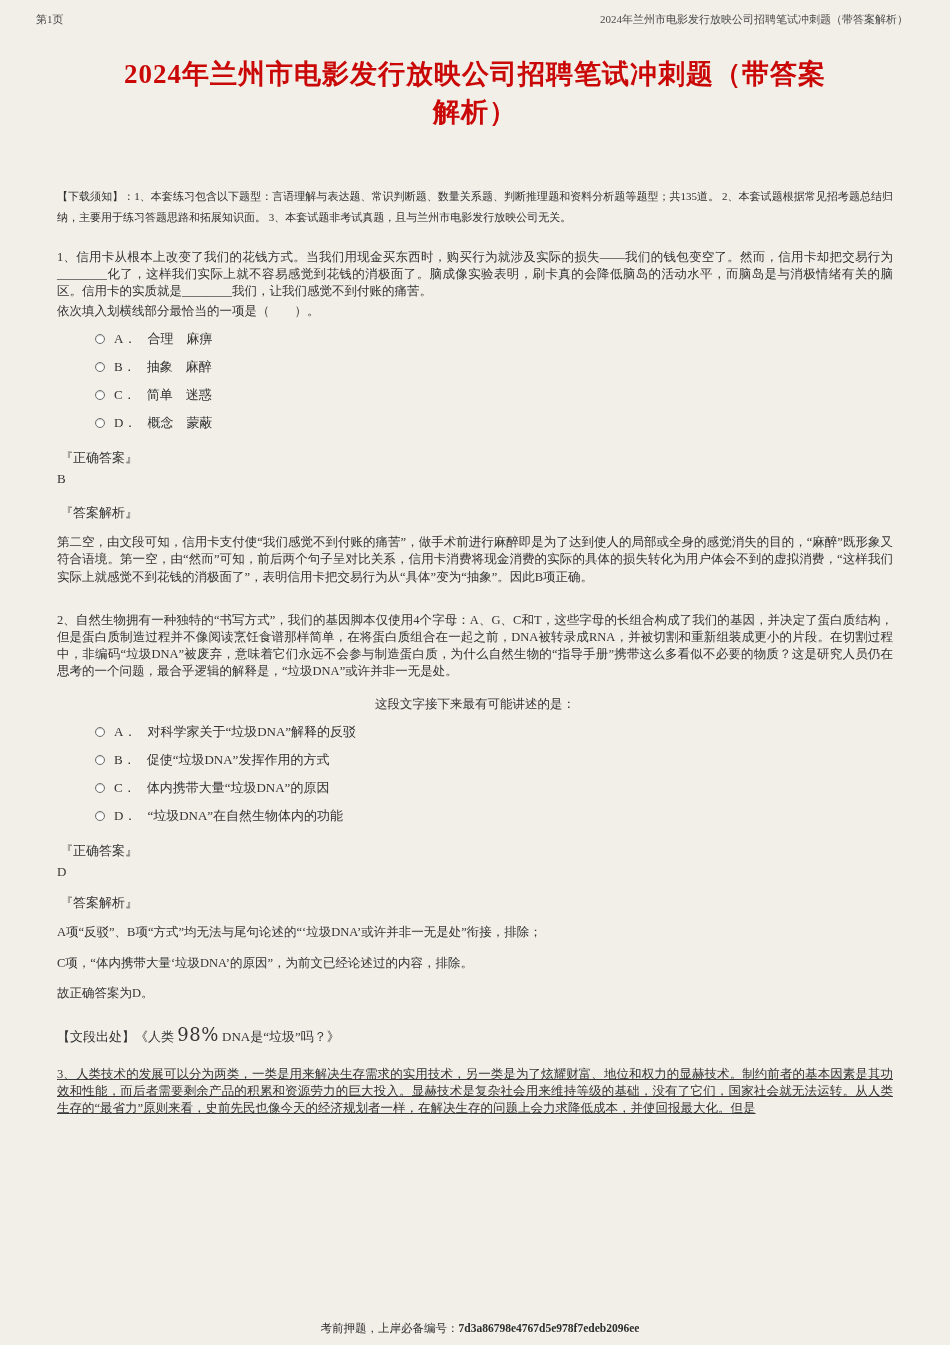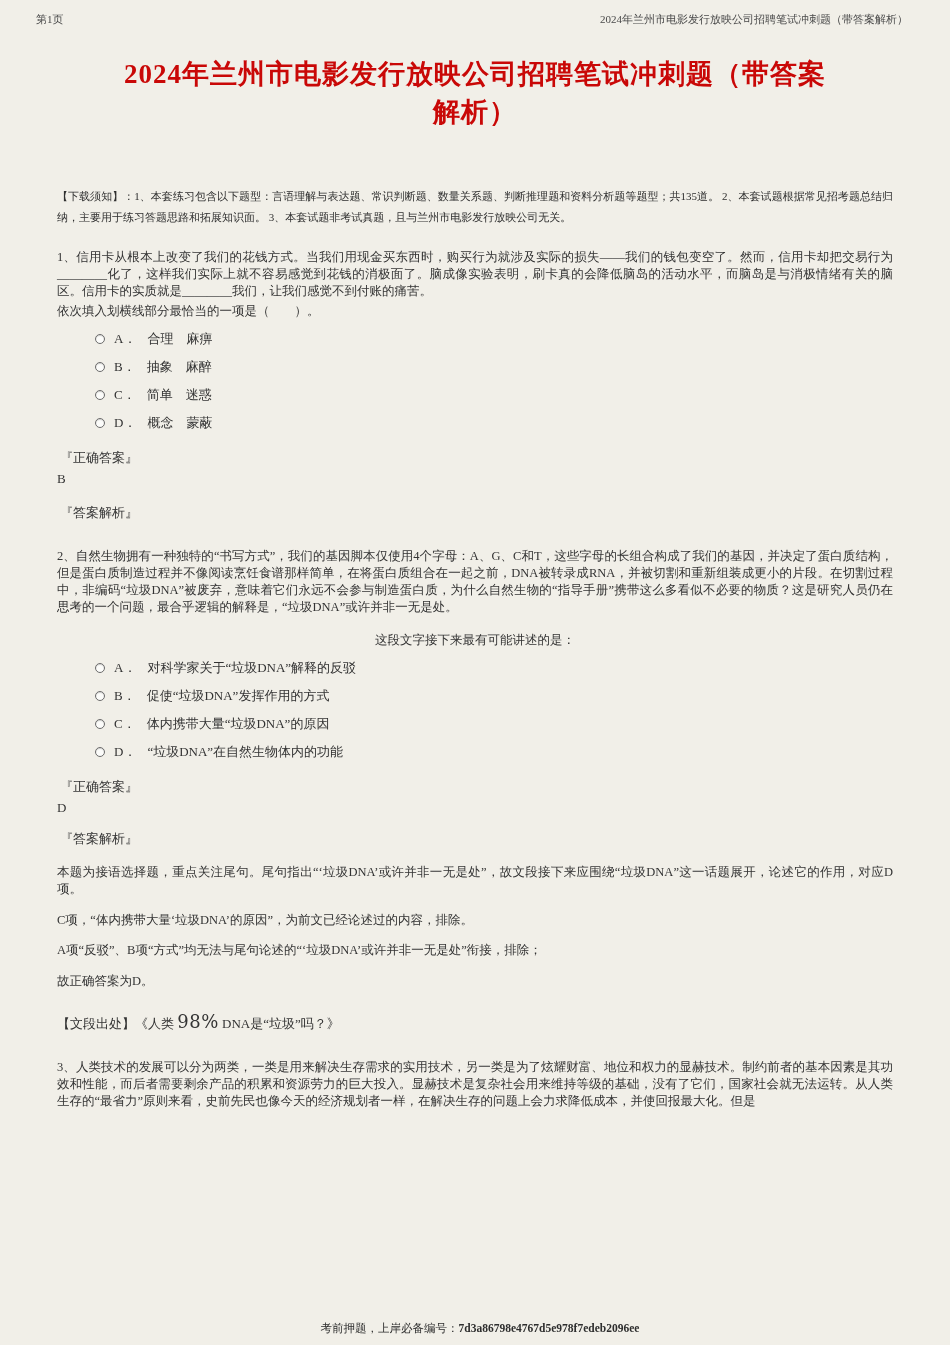--- a/index.html
+++ b/index.html
@@ -41,21 +41,21 @@
     box-shadow: inset 0 1px 1px rgba(0,0,0,.18);
   }
   .opt-label { margin-right:11px; }
   .ans-label { margin:17px 57px 0 60px; font-size:13px; color:#333; }
   .ans-value { margin:4px 57px 0 57px; font-size:13px; color:#333; }
   .analysis { margin:12px 57px 0 57px; font-size:12.5px; line-height:17.5px; text-align:justify; color:#333; }
   .analysis + .analysis { margin-top:13px; }
   .source { margin:21px 57px 0 57px; font-size:13px; color:#333; }
   .source .formula { font-size:18px; font-family:"DejaVu Serif",serif; letter-spacing:.5px; }
   .q2-gap { margin-top:26px; }
-  .q3 { margin-top:26px; }
+  .q3 { margin-top:20px;text-decoration:underline; }
   .footer {
     position:absolute; bottom:9px; left:12px; right:0;
     display:flex; justify-content:center;
     padding:0 42px 0 40px; font-size:11.5px; color:#2e2e2e;
   }
   .footer .num { font-weight:bold; }
 </style>
 </head>
 <body>
 
@@ -92,20 +92,21 @@
       </div>
       <div class="option">
         <span class="radio"></span>
         <span class="opt-label">D．</span>
         <span class="opt-text">概念　蒙蔽</span>
       </div>
     </div>
     <p class="ans-label">『正确答案』</p>
     <p class="ans-value">B</p>
     <p class="ans-label">『答案解析』</p>
+    <p class="analysis">第二空，由文段可知，信用卡支付使“我们感觉不到付账的痛苦”，做手术前进行麻醉即是为了达到使人的局部或全身的感觉消失的目的，“麻醉”既形象又符合语境。第一空，由“然而”可知，前后两个句子呈对比关系，信用卡消费将现金消费的实际的具体的损失转化为用户体会不到的虚拟消费，“这样我们实际上就感觉不到花钱的消极面了”，表明信用卡把交易行为从“具体”变为“抽象”。因此B项正确。</p>
   </section>
 
   <section class="q2-gap">
     <p class="stem">2、自然生物拥有一种独特的“书写方式”，我们的基因脚本仅使用4个字母：A、G、C和T，这些字母的长组合构成了我们的基因，并决定了蛋白质结构，但是蛋白质制造过程并不像阅读烹饪食谱那样简单，在将蛋白质组合在一起之前，DNA被转录成RNA，并被切割和重新组装成更小的片段。在切割过程中，非编码“垃圾DNA”被废弃，意味着它们永远不会参与制造蛋白质，为什么自然生物的“指导手册”携带这么多看似不必要的物质？这是研究人员仍在思考的一个问题，最合乎逻辑的解释是，“垃圾DNA”或许并非一无是处。</p>
     <p class="prompt" style="margin-top:16px;text-align:center;">这段文字接下来最有可能讲述的是：</p>
     <div class="options">
       <div class="option">
         <span class="radio"></span>
         <span class="opt-label">A．</span>
         <span class="opt-text">对科学家关于“垃圾DNA”解释的反驳</span>
@@ -122,23 +123,22 @@
       </div>
       <div class="option">
         <span class="radio"></span>
         <span class="opt-label">D．</span>
         <span class="opt-text">“垃圾DNA”在自然生物体内的功能</span>
       </div>
     </div>
     <p class="ans-label">『正确答案』</p>
     <p class="ans-value">D</p>
     <p class="ans-label" style="margin-top:14px;">『答案解析』</p>
-    <p class="analysis" style="margin-top:16px;">本题为接语选择题，重点关注尾句。尾句指出“‘垃圾DNA’或许并非一无是处”，故文段接下来应围绕“垃圾DNA”这一话题展开，论述它的作用，对应D项。</p>
+    <p class="analysis">A项“反驳”、B项“方式”均无法与尾句论述的“‘垃圾DNA’或许并非一无是处”衔接，排除；</p>
     <p class="analysis">C项，“体内携带大量‘垃圾DNA’的原因”，为前文已经论述过的内容，排除。</p>
-    <p class="analysis">A项“反驳”、B项“方式”均无法与尾句论述的“‘垃圾DNA’或许并非一无是处”衔接，排除；</p>
     <p class="analysis">故正确答案为D。</p>
     <p class="source"><span>【文段出处】《人类 </span><span class="formula">98%</span><span> DNA是“垃圾”吗？》</span></p>
   </section>
 
   <section class="q3">
     <p class="stem">3、人类技术的发展可以分为两类，一类是用来解决生存需求的实用技术，另一类是为了炫耀财富、地位和权力的显赫技术。制约前者的基本因素是其功效和性能，而后者需要剩余产品的积累和资源劳力的巨大投入。显赫技术是复杂社会用来维持等级的基础，没有了它们，国家社会就无法运转。从人类生存的“最省力”原则来看，史前先民也像今天的经济规划者一样，在解决生存的问题上会力求降低成本，并使回报最大化。但是</p>
   </section>
 
   <div class="footer">
     <span>考前押题，上岸必备</span>

